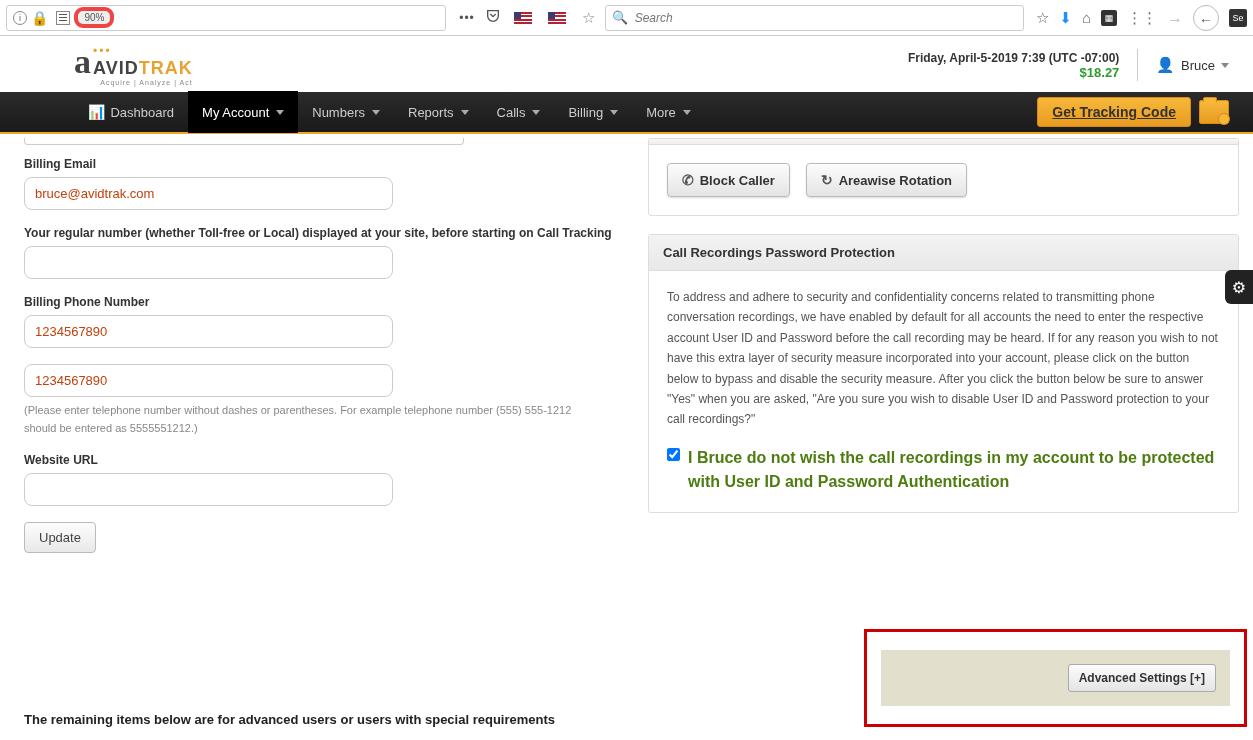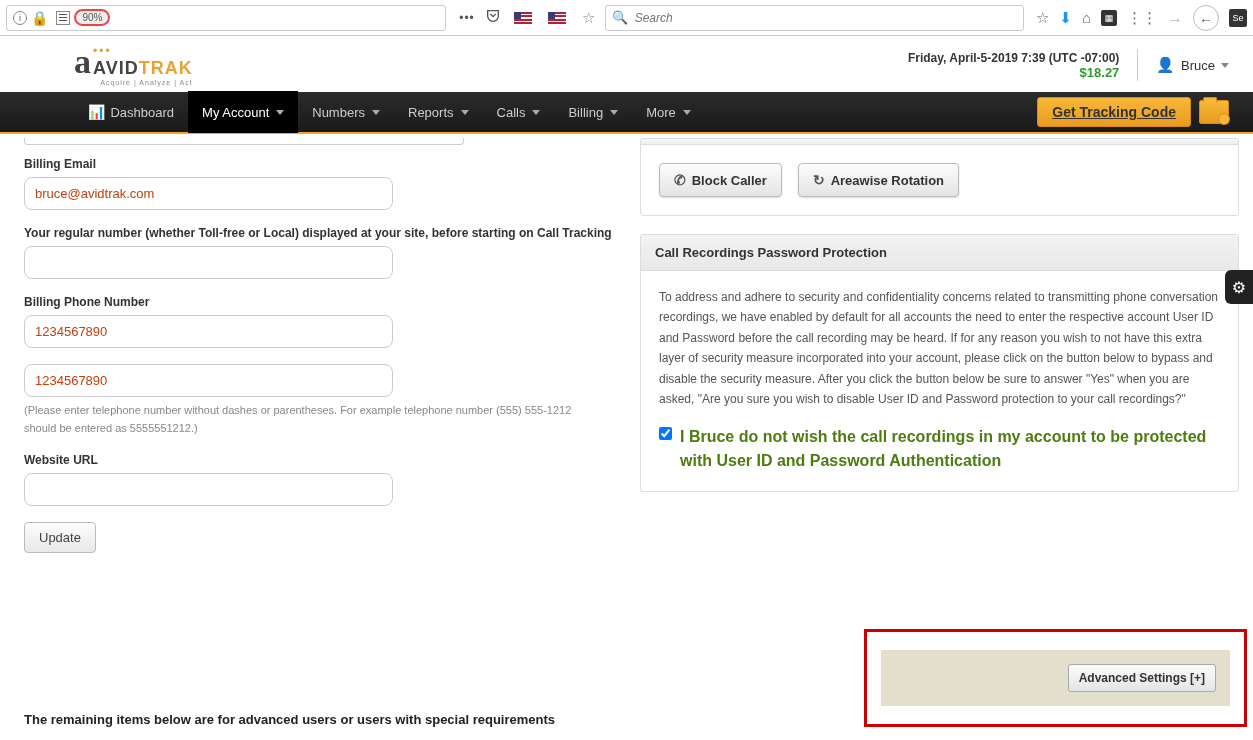--- a/index.html
+++ b/index.html
@@ -6,21 +6,21 @@
   body { font-family: Verdana, Arial, sans-serif; font-size: 12px; color: #333; background: #fff; }
   
   
   .browser-chrome { display: flex; align-items: center; padding: 4px 6px; border-bottom: 1px solid #ccc; background: #fff; height: 36px; gap:4px; }
   .url-bar { display: flex; align-items: center; flex: 0 0 auto; width: 440px; border: 1px solid #ccc; border-radius: 3px; padding: 2px 6px; height: 26px; background:#fff; }
   .url-text { flex:1; font-size: 12px; color:#666; white-space:nowrap; overflow:hidden; }
   .url-text b { color:#000; }
   .info-icon { width:14px; height:14px; border:1px solid #888; border-radius:50%; display:inline-flex; align-items:center; justify-content:center; font-size:9px; color:#666; margin-right:4px;}
   .lock-icon { color:#2a9c2a; font-size:14px; margin-right:4px; }
   .reader-icon { width:14px;height:14px;border:1px solid #888;display:inline-flex;align-items:center;justify-content:center;font-size:9px;color:#555;margin-left:4px;}
-  .zoom-badge { font-size:10px; background:#eee; border:2px solid #ef4444; border-radius:9px; padding:1px 6px; margin-left:4px; color:#555;}
+  .zoom-badge { font-size:10px; background:#eee; border:4px solid #ef4444; border-radius:9px; padding:1px 6px; margin-left:4px; color:#555;}
   .chrome-gap { width: 60px; display:flex; align-items:center; justify-content:center; gap:10px;}
   .dots { letter-spacing:1px; color:#555;}
   .pocket-icon svg { width:16px; height:16px;}
   .flag { width:18px; height:12px; background:linear-gradient(#b22234 14%,#fff 14%,#fff 28%,#b22234 28%,#b22234 42%,#fff 42%,#fff 57%,#b22234 57%,#b22234 71%,#fff 71%,#fff 85%,#b22234 85%); position:relative; display:inline-block;}
   .flag::before{content:"";position:absolute;top:0;left:0;width:7px;height:7px;background:#3c3b6e;}
   .star-icon { color:#888; font-size:15px; }
   .search-bar { display:flex; align-items:center; flex:1; border:1px solid #ccc; border-radius:3px; padding:2px 6px; height:26px; margin-left:6px;}
   .search-bar input { border:none; outline:none; flex:1; font-style:italic; color:#888; font-size:12px;}
   .mag { color:#888; margin-right:6px; font-size:13px;}
   .right-icons { display:flex; align-items:center; gap:10px; margin-left:8px;}
@@ -55,21 +55,21 @@
   .nav-item.active { background:#000; color:#fff;}
   .nav-item .caret-d { border-top-color:#aaa; margin-left:2px;}
   .dash-icon { color:#4aa0e8; font-size:14px;}
   .nav-spacer { flex:1; }
   .tracking-btn { background: linear-gradient(#f7b83a,#e89b1f); color:#333; font-weight:bold; font-size:14px; padding: 6px 14px; border:1px solid #d98a10; border-radius:3px; cursor:pointer;text-decoration:underline;}
   .folder-icon { width:30px;height:24px;background:linear-gradient(#f7b83a,#e89b1f);border:1px solid #d98a10;border-radius:2px;margin-left:8px;position:relative;}
   .folder-icon::before{content:"";position:absolute;top:-4px;left:3px;width:12px;height:4px;background:#f7b83a;border:1px solid #d98a10;border-bottom:none;border-radius:2px 2px 0 0;}
   .folder-icon::after{content:"";position:absolute;bottom:-2px;right:-2px;width:10px;height:10px;background:#f7b83a;border:1px solid #d98a10;border-radius:50%;}
   
   
-  .content { display:flex; padding: 4px 14px 20px 24px; gap: 16px; align-items:flex-start;}
+  .content { display:flex; padding: 4px 14px 20px 24px; gap: 24px; align-items:flex-start;}
   .left-col { flex: 0 0 600px; }
   .right-col { flex: 1; }
   
   .truncated-input-top { width:440px; height:7px; border:1px solid #ccc; border-top:none; border-radius:0 0 4px 4px; margin-left:0; margin-bottom:12px;}
   
   .form-group { margin-bottom: 16px; }
   .form-label { font-weight:bold; font-size:12px; color:#333; display:block; margin-bottom:6px;}
   .form-input { width:369px; padding: 8px 10px; border:1px solid #ccc; border-radius:8px; font-size:13px; color:#c2410c;}
   .help-text { font-size:11px; color:#888; margin-top:5px; line-height:1.6; max-width:580px;}
   .btn-update { background:linear-gradient(#fdfdfd,#e8e8e8); border:1px solid #bbb; border-radius:4px; padding:7px 14px; font-size:13px; color:#444; cursor:pointer;}

